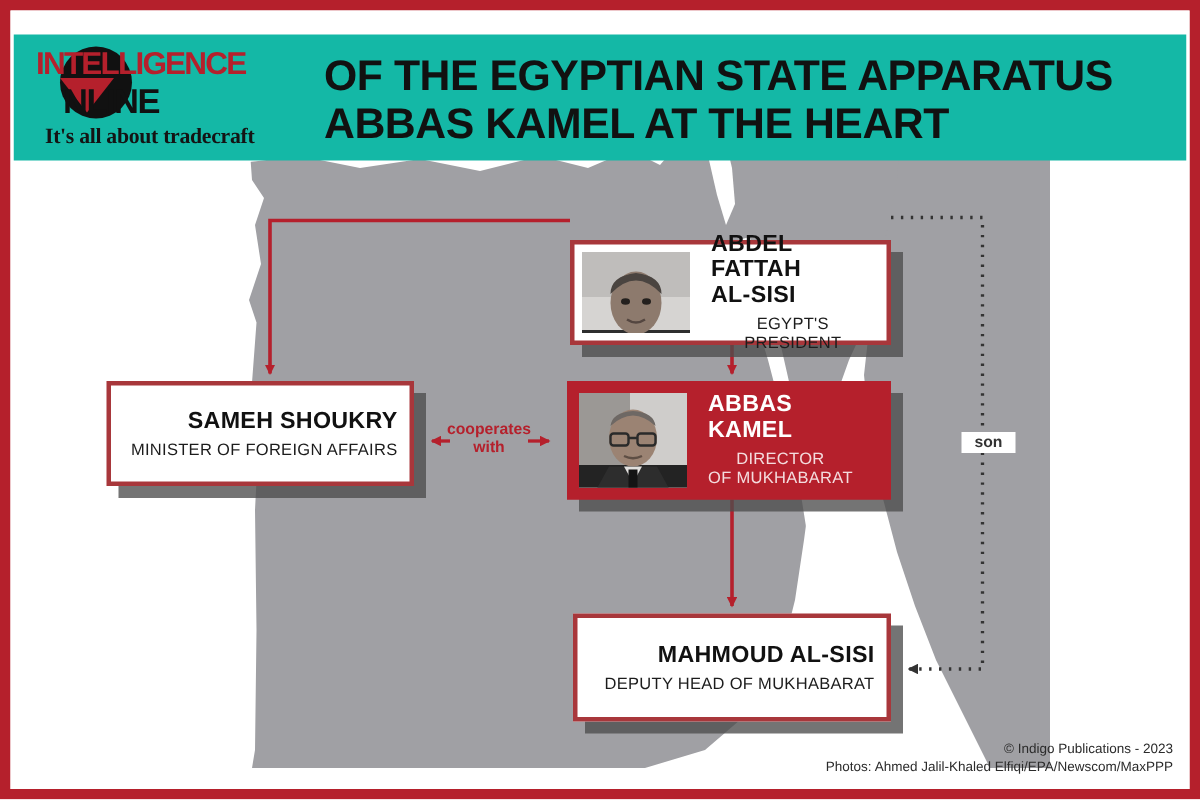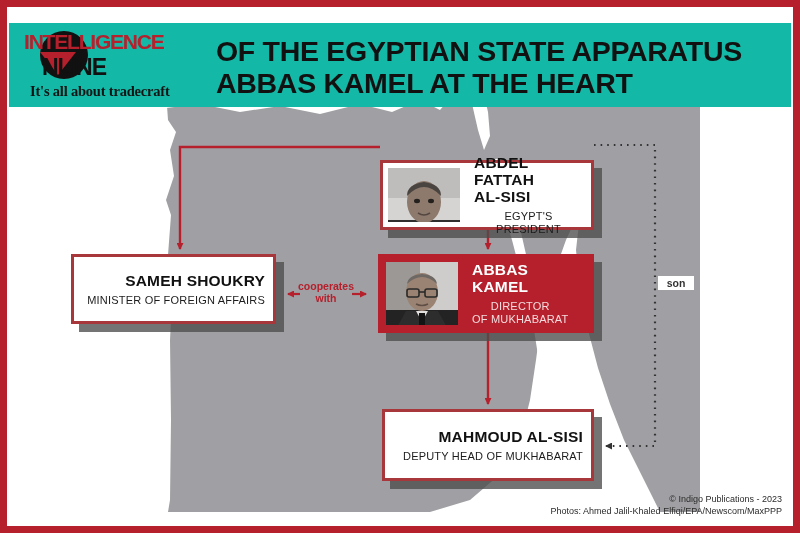--- a/index.html
+++ b/index.html
@@ -351,21 +351,21 @@
         <div class="role">DEPUTY HEAD OF MUKHABARAT</div>
       </div>
     </div>
   </div>
 
   <div class="edge-label red" style="left:296px; top:280px; width:60px;">
     <div>cooperates</div>
     <div>with</div>
   </div>
 
-  <div class="edge-label dark" style="left:641px; top:276px; width:30px;margin-left:17px;">son</div>
+  <div class="edge-label dark" style="left:641px; top:288px; width:30px;">son</div>
 
   <div class="credits">
     <div>© Indigo Publications - 2023</div>
     <div>Photos: Ahmed Jalil-Khaled Elfiqi/EPA/Newscom/MaxPPP</div>
   </div>
 
   <div class="frame-inner"></div>
   <div class="frame"></div>
 
 </div>

